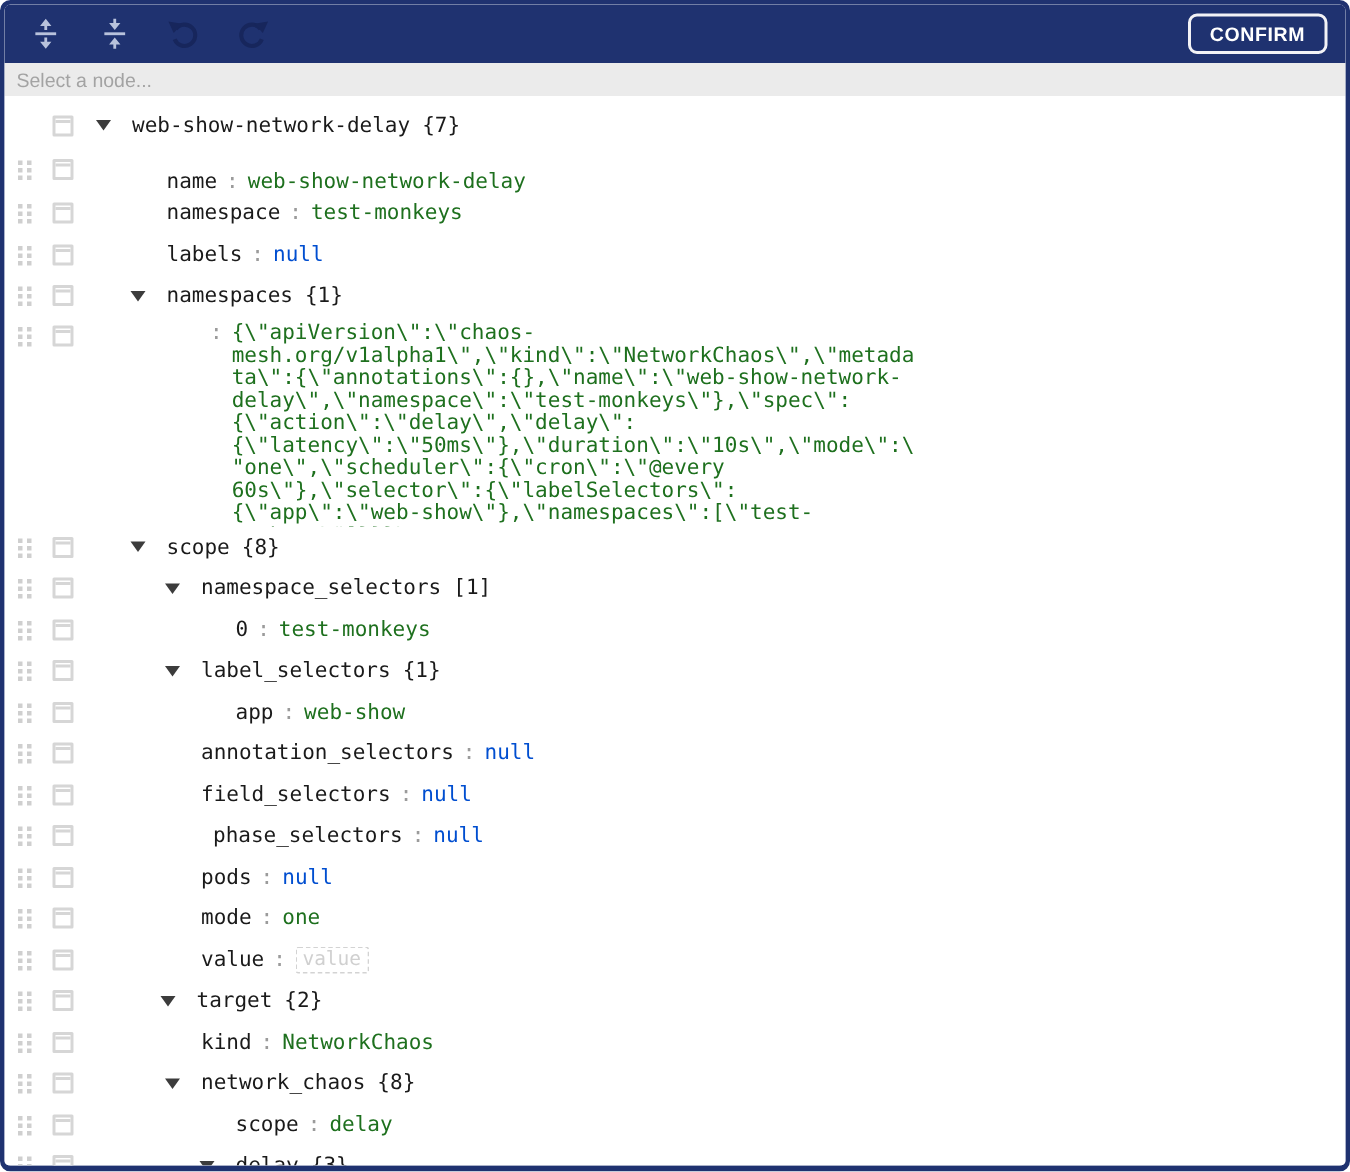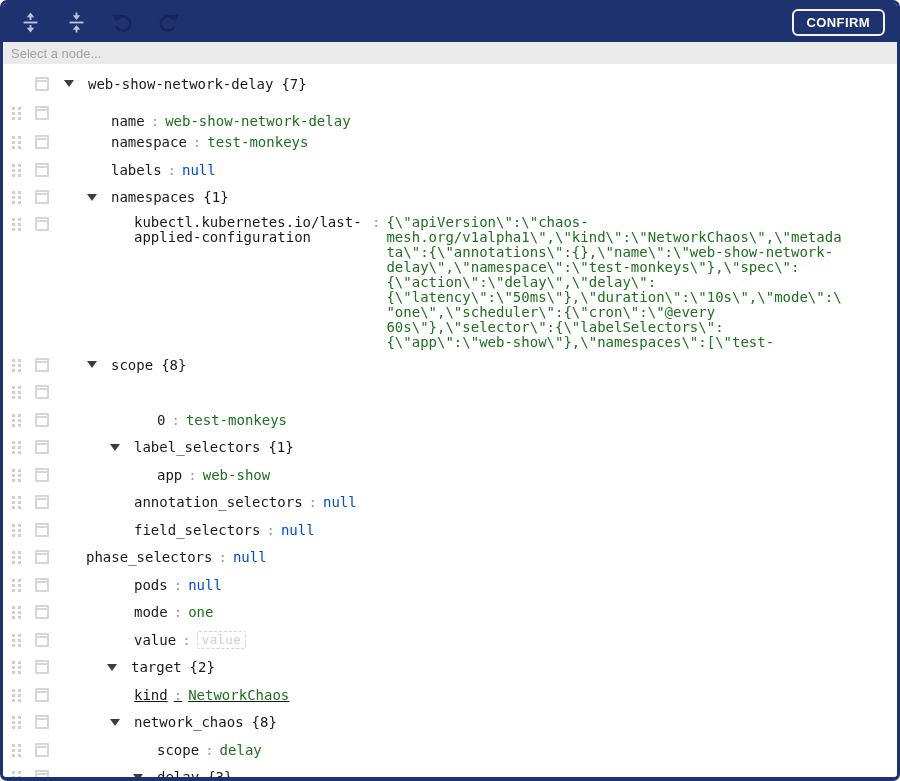--- a/index.html
+++ b/index.html
@@ -169,39 +169,45 @@
           </span>
           <span class="key">namespaces</span>
           <span class="count">{1}</span>
         </div>
       </div>
       <div class="row wide">
         <span class="drag"></span>
         <button class="ctx"></button>
         <div class="content" style="padding-left: 104px;">
           <span class="slot"></span>
-          <span class="key">kubectl.kubernetes.io/last-applied-configuration</span>
           <span class="sep">:</span>
           <span class="val val-string">{\"apiVersion\":\"chaos-mesh.org/v1alpha1\",\"kind\":\"NetworkChaos\",\"metadata\":{\"annotations\":{},\"name\":\"web-show-network-delay\",\"namespace\":\"test-monkeys\"},\"spec\":{\"action\":\"delay\",\"delay\":{\"latency\":\"50ms\"},\"duration\":\"10s\",\"mode\":\"one\",\"scheduler\":{\"cron\":\"@every 60s\"},\"selector\":{\"labelSelectors\":{\"app\":\"web-show\"},\"namespaces\":[\"test-monkeys\"]}}}\n</span>
         </div>
       </div>
       <div class="row">
         <span class="drag"></span>
         <button class="ctx"></button>
         <div class="content" style="padding-left: 81px;">
           <span class="slot">
             <span class="tri"></span>
           </span>
           <span class="key">scope</span>
           <span class="count">{8}</span>
         </div>
       </div>
       <div class="row">
         <span class="drag"></span>
         <button class="ctx"></button>
+        <div class="content" style="padding-left: 104px;">
+          <span class="slot">
+            <span class="tri"></span>
+          </span>
+          <span class="key">namespace_selectors</span>
+          <span class="count">[1]</span>
+        </div>
       </div>
       <div class="row">
         <span class="drag"></span>
         <button class="ctx"></button>
         <div class="content" style="padding-left: 127px;">
           <span class="slot"></span>
           <span class="key">0</span>
           <span class="sep">:</span>
           <span class="val val-string">test-monkeys</span>
         </div>
@@ -243,21 +249,21 @@
         <div class="content" style="padding-left: 104px;">
           <span class="slot"></span>
           <span class="key">field_selectors</span>
           <span class="sep">:</span>
           <span class="val val-null">null</span>
         </div>
       </div>
       <div class="row">
         <span class="drag"></span>
         <button class="ctx"></button>
-        <div class="content" style="padding-left: 56px;">
+        <div class="content" style="padding-left: 112px;">
           <span class="slot"></span>
           <span class="key">phase_selectors</span>
           <span class="sep">:</span>
           <span class="val val-null">null</span>
         </div>
       </div>
       <div class="row">
         <span class="drag"></span>
         <button class="ctx"></button>
         <div class="content" style="padding-left: 104px;">
@@ -294,21 +300,21 @@
           <span class="slot">
             <span class="tri"></span>
           </span>
           <span class="key">target</span>
           <span class="count">{2}</span>
         </div>
       </div>
       <div class="row">
         <span class="drag"></span>
         <button class="ctx"></button>
-        <div class="content" style="padding-left: 104px; text-decoration: underline;">
+        <div class="content" style="padding-left: 104px;">
           <span class="slot"></span>
           <span class="key">kind</span>
           <span class="sep">:</span>
           <span class="val val-string">NetworkChaos</span>
         </div>
       </div>
       <div class="row">
         <span class="drag"></span>
         <button class="ctx"></button>
         <div class="content" style="padding-left: 104px;">

